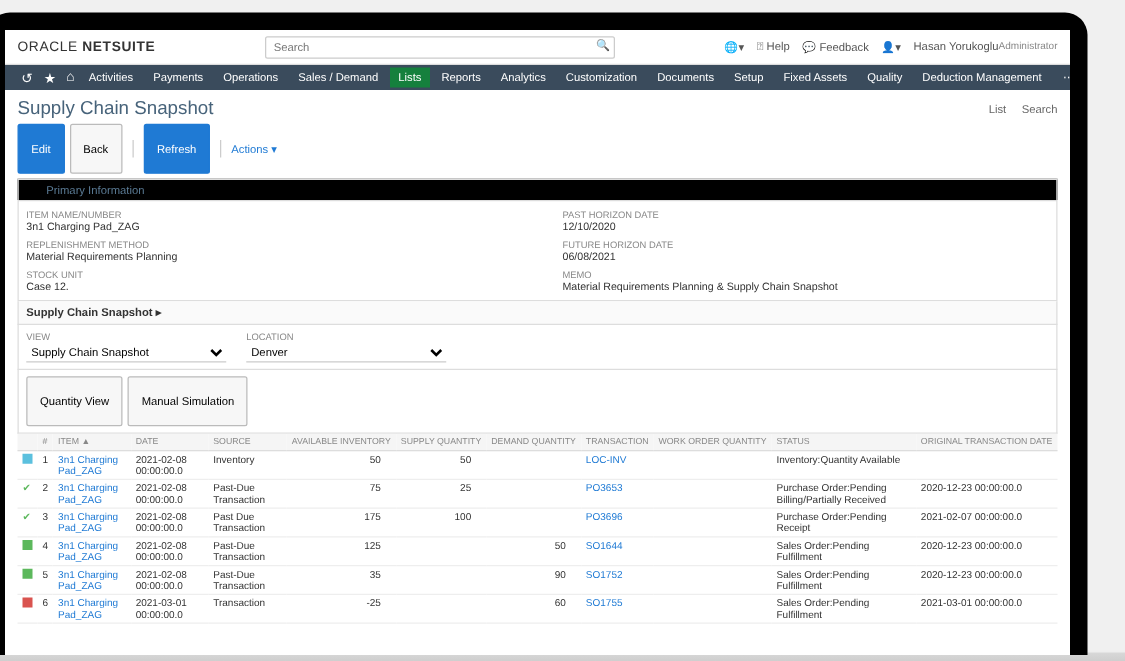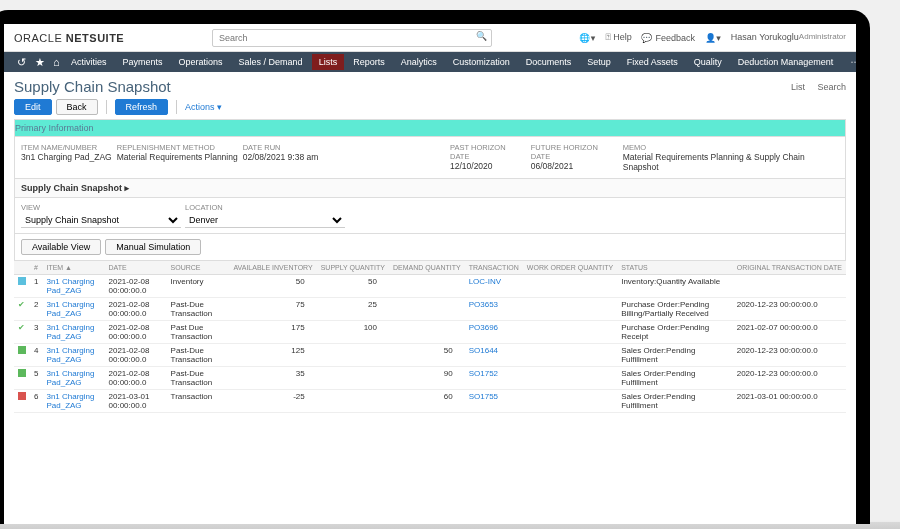--- a/index.html
+++ b/index.html
@@ -11,40 +11,40 @@
 .logo{font-size:11px;font-weight:400;letter-spacing:.5px}
 .logo b{font-weight:700}
 .search{flex:0 0 280px;margin:0 auto;position:relative}
 .search input{width:100%;height:18px;border:1px solid #ccc;border-radius:2px;padding:0 18px 0 6px;font-size:9px}
 .search .sicon{position:absolute;right:4px;top:2px;color:#888}
 .right-tools{display:flex;align-items:center;gap:10px;font-size:9px;color:#555}
 .right-tools .user{display:flex;flex-direction:row;line-height:1.1}
 .right-tools .user .role{color:#888;font-size:8px}
 .navbar{background:#3a4b5c;color:#fff;display:flex;align-items:center;height:20px;padding:0 6px;gap:2px}
 .navbar .ni{padding:3px 7px;font-size:9px;cursor:pointer;white-space:nowrap}
-.navbar .ni.active{background:#7f1d1d}
+.navbar .ni.active{background:#15803d}
 .navbar .icon{width:16px;text-align:center;font-size:11px}
 .navbar .dots{margin-left:auto;padding:0 8px}
 .page{padding:6px 10px}
 .titlebar{display:flex;align-items:center;margin-bottom:4px}
 .titlebar h1{color:#47637a;font-size:15px;font-weight:400;flex:1}
 .titlebar .links{font-size:9px;color:#666}
 .titlebar .links span{margin-left:10px;cursor:pointer}
 .btnrow{display:flex;align-items:center;gap:4px;margin:4px 0}
-.btn{border:1px solid #bbb;background:#f7f7f7;padding:2px 10px;font-size:9px;border-radius:2px;cursor:pointer}
+.btn{border:1px solid #bbb;background:#f7f7f7;padding:14px 10px;font-size:9px;border-radius:2px;cursor:pointer}
 .btn.primary{background:#1f7ad4;border-color:#1f7ad4;color:#fff}
 .sep{width:1px;height:14px;background:#ccc;margin:0 4px}
 .actions{color:#1f7ad4;font-size:9px;cursor:pointer}
-.section-hdr{background:#5eead4;color:#5a7a94;font-size:9px;padding:3px 0;border:1px solid #ddd;border-bottom:none}
+.section-hdr{background:#000000;color:#5a7a94;font-size:9px;padding:3px 22px;border:1px solid #ddd;border-bottom:none}
 .info-grid{display:flex;border:1px solid #ddd;padding:6px;gap:40px;font-size:8.5px}
-.info-col{flex:1;display:flex;flex-direction:row;gap:5px}
+.info-col{flex:1;display:flex;flex-direction:column;gap:5px}
 .info-item .lbl{color:#888;font-size:7.5px;text-transform:uppercase}
 .info-item .val{color:#333}
 .tabhdr{border:1px solid #ddd;border-top:none;padding:4px 6px;font-size:9px;font-weight:700;background:#fafafa}
-.filterrow{display:flex;gap:4px;padding:5px 6px;border:1px solid #ddd;border-top:none}
+.filterrow{display:flex;gap:16px;padding:5px 6px;border:1px solid #ddd;border-top:none}
 .filter{display:flex;flex-direction:column;gap:1px}
 .filter .flbl{font-size:7.5px;color:#888;text-transform:uppercase}
 .filter select{font-size:9px;border:none;border-bottom:1px solid #ccc;background:#fff;min-width:160px;padding:1px 0}
 .viewbtns{display:flex;gap:4px;padding:5px 6px;border:1px solid #ddd;border-top:none}
 table{width:100%;border-collapse:collapse;font-size:8px}
 th{background:#f5f5f5;text-align:left;padding:3px 4px;font-weight:400;color:#888;text-transform:uppercase;font-size:7px;border-bottom:1px solid #ddd;white-space:nowrap}
 td{padding:2px 4px;border-bottom:1px solid #eee;vertical-align:top}
 td.link{color:#1f7ad4;cursor:pointer}
 td.num{text-align:right;padding-right:12px}
 .flag{width:8px;height:8px;display:inline-block}
@@ -124,22 +124,22 @@
     <div class="info-col">
       <div class="info-item">
                 <div class="lbl">ITEM NAME/NUMBER</div>
                 <div class="val">3n1 Charging Pad_ZAG</div>
               </div>
       <div class="info-item">
                 <div class="lbl">REPLENISHMENT METHOD</div>
                 <div class="val">Material Requirements Planning</div>
               </div>
       <div class="info-item">
-                <div class="lbl">DATE RUN</div>
-                <div class="val">02/08/2021 9:38 am</div>
+                <div class="lbl">STOCK UNIT</div>
+                <div class="val">Case 12.</div>
               </div>
     </div>
     <div class="info-col">
       <div class="info-item">
                 <div class="lbl">PAST HORIZON DATE</div>
                 <div class="val">12/10/2020</div>
               </div>
       <div class="info-item">
                 <div class="lbl">FUTURE HORIZON DATE</div>
                 <div class="val">06/08/2021</div>
@@ -158,21 +158,21 @@
       <span class="flbl">VIEW</span>
       <select><option>Supply Chain Snapshot</option></select>
     </div>
     <div class="filter">
       <span class="flbl">LOCATION</span>
       <select><option>Denver</option></select>
     </div>
   </div>
 
   <div class="viewbtns">
-    <button class="btn">Available View</button>
+    <button class="btn">Quantity View</button>
     <button class="btn">Manual Simulation</button>
   </div>
 
   <table>
     <thead>
               <tr>
       <th></th>
       <th>#</th>
       <th>ITEM ▲</th>
       <th>DATE</th>

